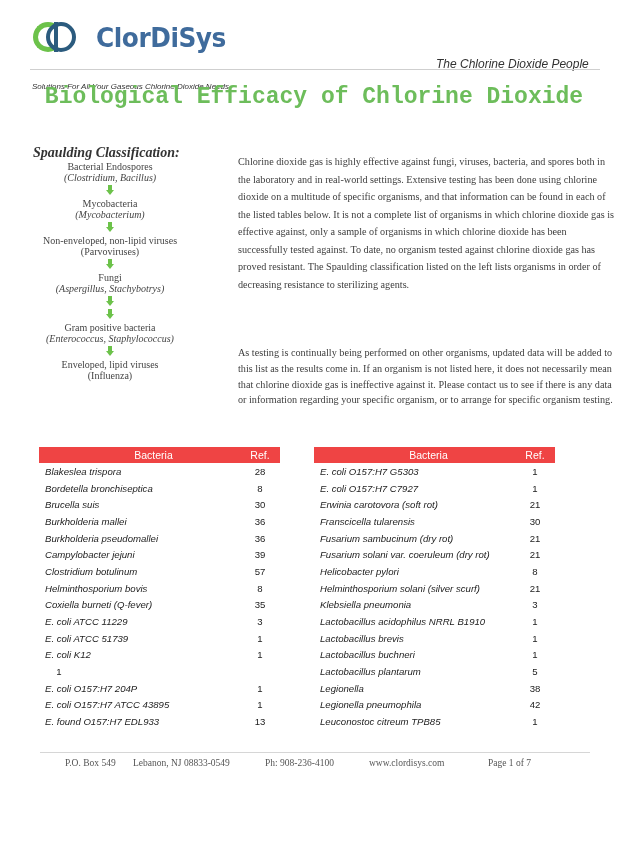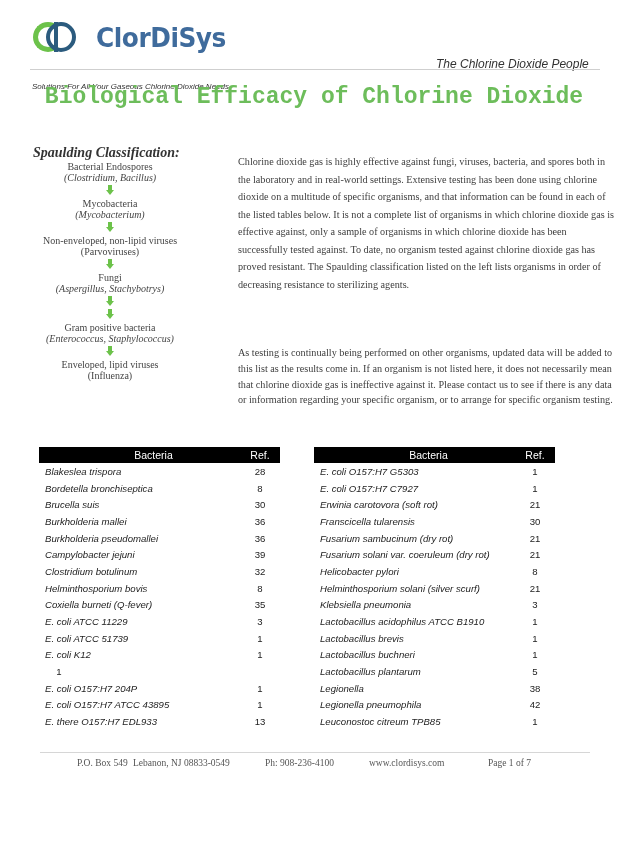--- a/index.html
+++ b/index.html
@@ -36,21 +36,21 @@
   .arrow::after { content: ""; position: absolute; left: 0; top: 5px; border-left: 4px solid transparent;
     border-right: 4px solid transparent; border-top: 5px solid #6cc24a; }
 
   .body-text { position: absolute; left: 201px; width: 380px; font-size: 10.2px; line-height: 17.5px; color: #3d3d3d; margin-left: 37px; }
   .p1 { top: 153px; }
   .p2 { top: 345px; line-height: 15.8px; }
 
   .table { position: absolute; top: 447px; width: 241px; font-family: "Liberation Sans", sans-serif; }
   .table.left { left: 39px; }
   .table.right { left: 314px; }
-  .thead { height: 16px; background: #000000; color: #ffffff; display: flex; align-items: center; font-size: 10.5px; }
+  .thead { height: 16px; background: #ef4444; color: #ffffff; display: flex; align-items: center; font-size: 10.5px; }
   .thead .c-name { flex: 1; text-align: center; padding-left: 28px; }
   .thead .c-ref { width: 40px; text-align: center; }
   .trow { height: 16.7px; display: flex; align-items: center; font-size: 9.6px; color: #222; }
   .trow .c-name { flex: 1; font-style: italic; padding-left: 6px; white-space: nowrap; }
   .trow .c-ref { width: 40px; text-align: center; }
 
   .hr-bottom { position: absolute; left: 40px; top: 752px; width: 550px; height: 1px; background: #d6d6d6; }
   .footer { position: absolute; top: 758px; left: 0; width: 628px; font-family: "Liberation Serif", serif;
     font-size: 9.5px; color: #555; }
   .footer span { position: absolute; white-space: nowrap; }
@@ -133,21 +133,21 @@
       <div class="trow">
         <span class="c-name">Burkholderia pseudomallei</span>
         <span class="c-ref">36</span>
       </div>
       <div class="trow">
         <span class="c-name">Campylobacter jejuni</span>
         <span class="c-ref">39</span>
       </div>
       <div class="trow">
         <span class="c-name">Clostridium botulinum</span>
-        <span class="c-ref">32</span>
+        <span class="c-ref">57</span>
       </div>
       <div class="trow">
         <span class="c-name">Helminthosporium bovis</span>
         <span class="c-ref">8</span>
       </div>
       <div class="trow">
         <span class="c-name">Coxiella burneti (Q-fever)</span>
         <span class="c-ref">35</span>
       </div>
       <div class="trow">
@@ -167,21 +167,21 @@
       </div>
       <div class="trow">
         <span class="c-name">E. coli O157:H7 204P</span>
         <span class="c-ref">1</span>
       </div>
       <div class="trow">
         <span class="c-name">E. coli O157:H7 ATCC 43895</span>
         <span class="c-ref">1</span>
       </div>
       <div class="trow">
-        <span class="c-name">E. there O157:H7 EDL933</span>
+        <span class="c-name">E. found O157:H7 EDL933</span>
         <span class="c-ref">13</span>
       </div>
     </div>
 </div>
 
 <div class="table right">
   <div class="thead">
     <span class="c-name">Bacteria</span>
     <span class="c-ref">Ref.</span>
   </div>
@@ -216,21 +216,21 @@
       </div>
       <div class="trow">
         <span class="c-name">Helminthosporium solani (silver scurf)</span>
         <span class="c-ref">21</span>
       </div>
       <div class="trow">
         <span class="c-name">Klebsiella pneumonia</span>
         <span class="c-ref">3</span>
       </div>
       <div class="trow">
-        <span class="c-name">Lactobacillus acidophilus ATCC B1910</span>
+        <span class="c-name">Lactobacillus acidophilus NRRL B1910</span>
         <span class="c-ref">1</span>
       </div>
       <div class="trow">
         <span class="c-name">Lactobacillus brevis</span>
         <span class="c-ref">1</span>
       </div>
       <div class="trow">
         <span class="c-name">Lactobacillus buchneri</span>
         <span class="c-ref">1</span>
       </div>
@@ -248,18 +248,18 @@
       </div>
       <div class="trow">
         <span class="c-name">Leuconostoc citreum TPB85</span>
         <span class="c-ref">1</span>
       </div>
     </div>
 </div>
 
 <div class="hr-bottom"></div>
 <div class="footer">
-  <span style="left:77px">P.O. Box 549</span>
+  <span style="left:65px">P.O. Box 549</span>
   <span style="left:133px">Lebanon, NJ 08833-0549</span>
   <span style="left:265px">Ph: 908-236-4100</span>
   <span style="left:369px">www.clordisys.com</span>
   <span style="left:488px">Page 1 of 7</span>
 </div>
 
 </body></html>

